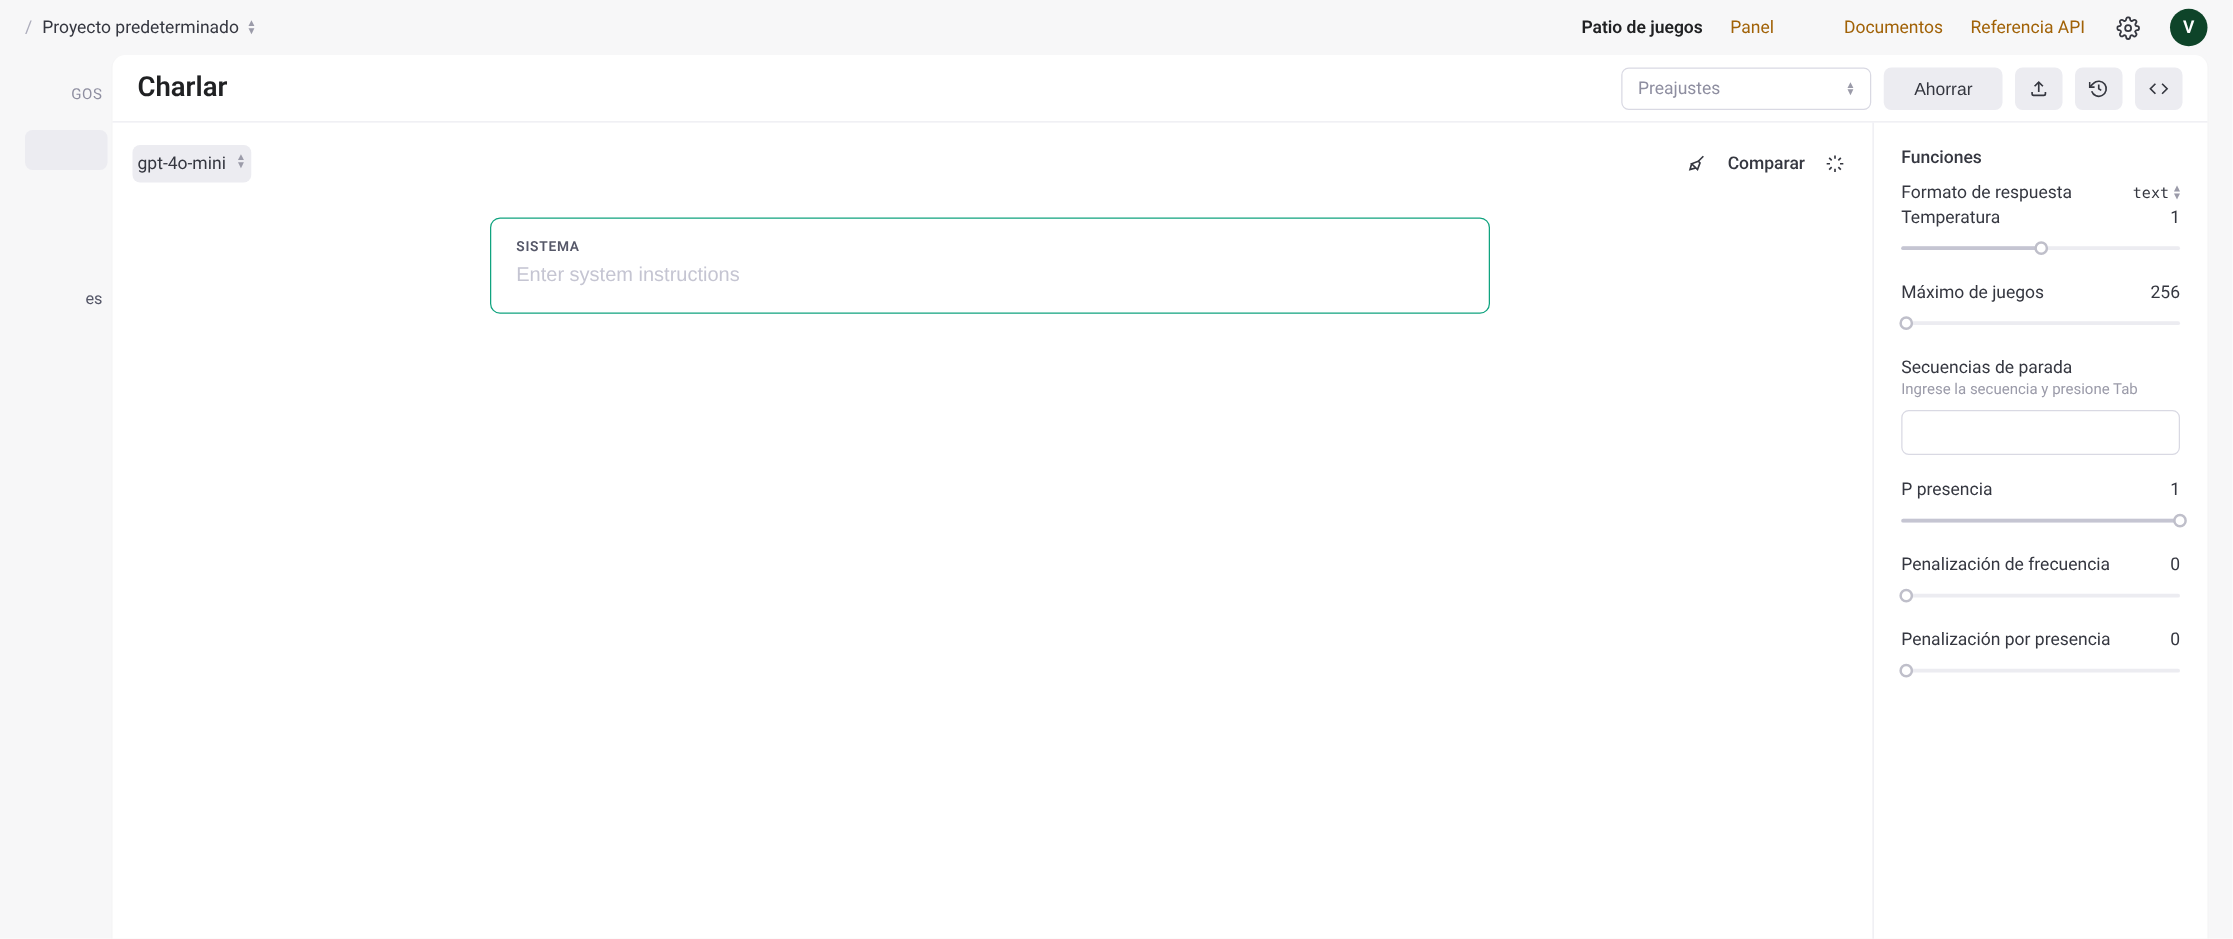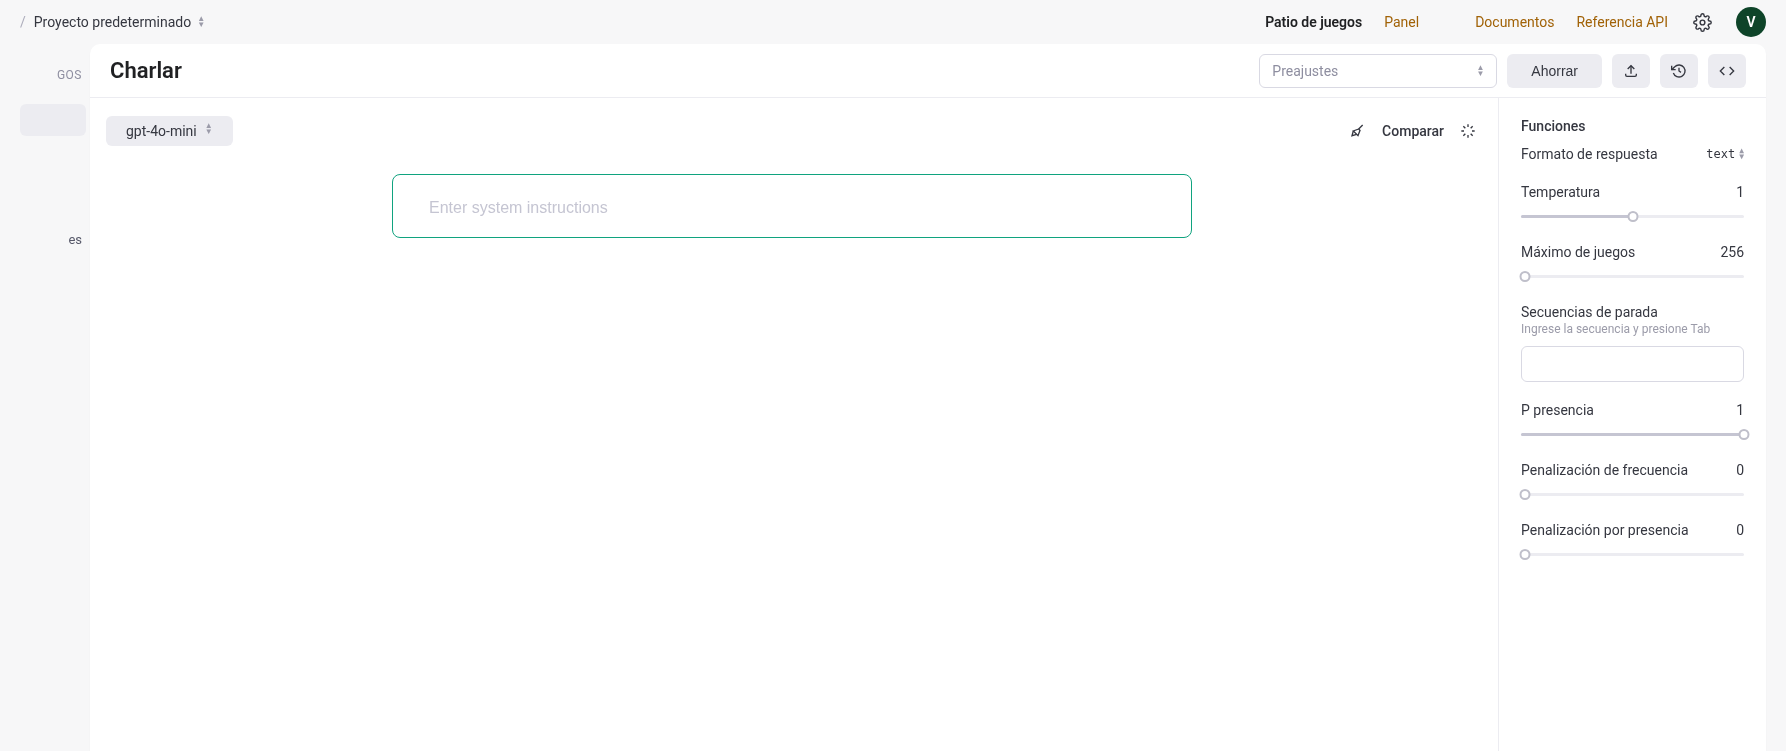--- a/index.html
+++ b/index.html
@@ -144,21 +144,21 @@
   }
   .presets-btn {
     display: inline-flex;
     align-items: center;
     justify-content: space-between;
     border: 1px solid #d9d9e3;
     border-radius: 6px;
     background: #fff;
     height: 34px;
     padding: 0 12px;
-    width: 238px;
+    width: 200px;
     color: #8e8ea0;
     cursor: pointer;
     font-size: 14px;
   }
   .pill-btn {
     display: inline-flex;
     align-items: center;
     justify-content: center;
     height: 34px;
     padding: 0 24px;
@@ -198,21 +198,21 @@
     display: flex;
     align-items: center;
     justify-content: space-between;
   }
   .model-chip {
     display: inline-flex;
     align-items: flex-start;
     gap: 8px;
     background: #ececf1;
     border-radius: 6px;
-    padding: 7px 20px;
+    padding: 7px 4px;
     cursor: pointer;
     color: #353740;
     font-size: 14px;
   }
   .compare-group {
     display: inline-flex;
     align-items: center;
     gap: 14px;
     color: #353740;
   }
@@ -242,21 +242,20 @@
     font-weight: 600;
   }
   .system-input {
     margin-top: 8px;
     font-size: 16px;
     color: #353740;
     border: none;
     outline: none;
     width: 100%;
     background: transparent;
-    margin-left: 16px;
   }
   .system-input::placeholder { color: #c5c5d2; }
 
   
   .settings-panel {
     width: 268px;
     border-left: 1px solid #ececf1;
     padding: 20px 22px 20px 22px;
     overflow-y: auto;
   }
@@ -453,28 +452,29 @@
           <span class="compare-link">Comparar</span>
           <span class="spark-btn">
             <svg width="16" height="16" viewBox="0 0 24 24" fill="none" stroke="currentColor" stroke-width="2">
                 <path d="M12 2v4M12 18v4M2 12h4M18 12h4M5 5l3 3M16 16l3 3M5 19l3-3M16 8l3-3"></path>
               </svg>
           </span>
         </div>
       </div>
 
       <div class="system-box">
+        <div class="system-label">SISTEMA</div>
         <input class="system-input" placeholder="Enter system instructions" style="">
       </div>
     </div>
 
     <div class="settings-panel">
       <div class="sect-title">Funciones</div>
 
-      <div class="row" style="margin-bottom:22px">
+      <div class="row" style="margin-bottom:4px">
         <span>Formato de respuesta</span>
         <span class="fmt-val">
           <span>text</span>
           <span class="updown-icon">
               <span>▲</span>
               <span>▼</span>
             </span>
         </span>
       </div>
 

